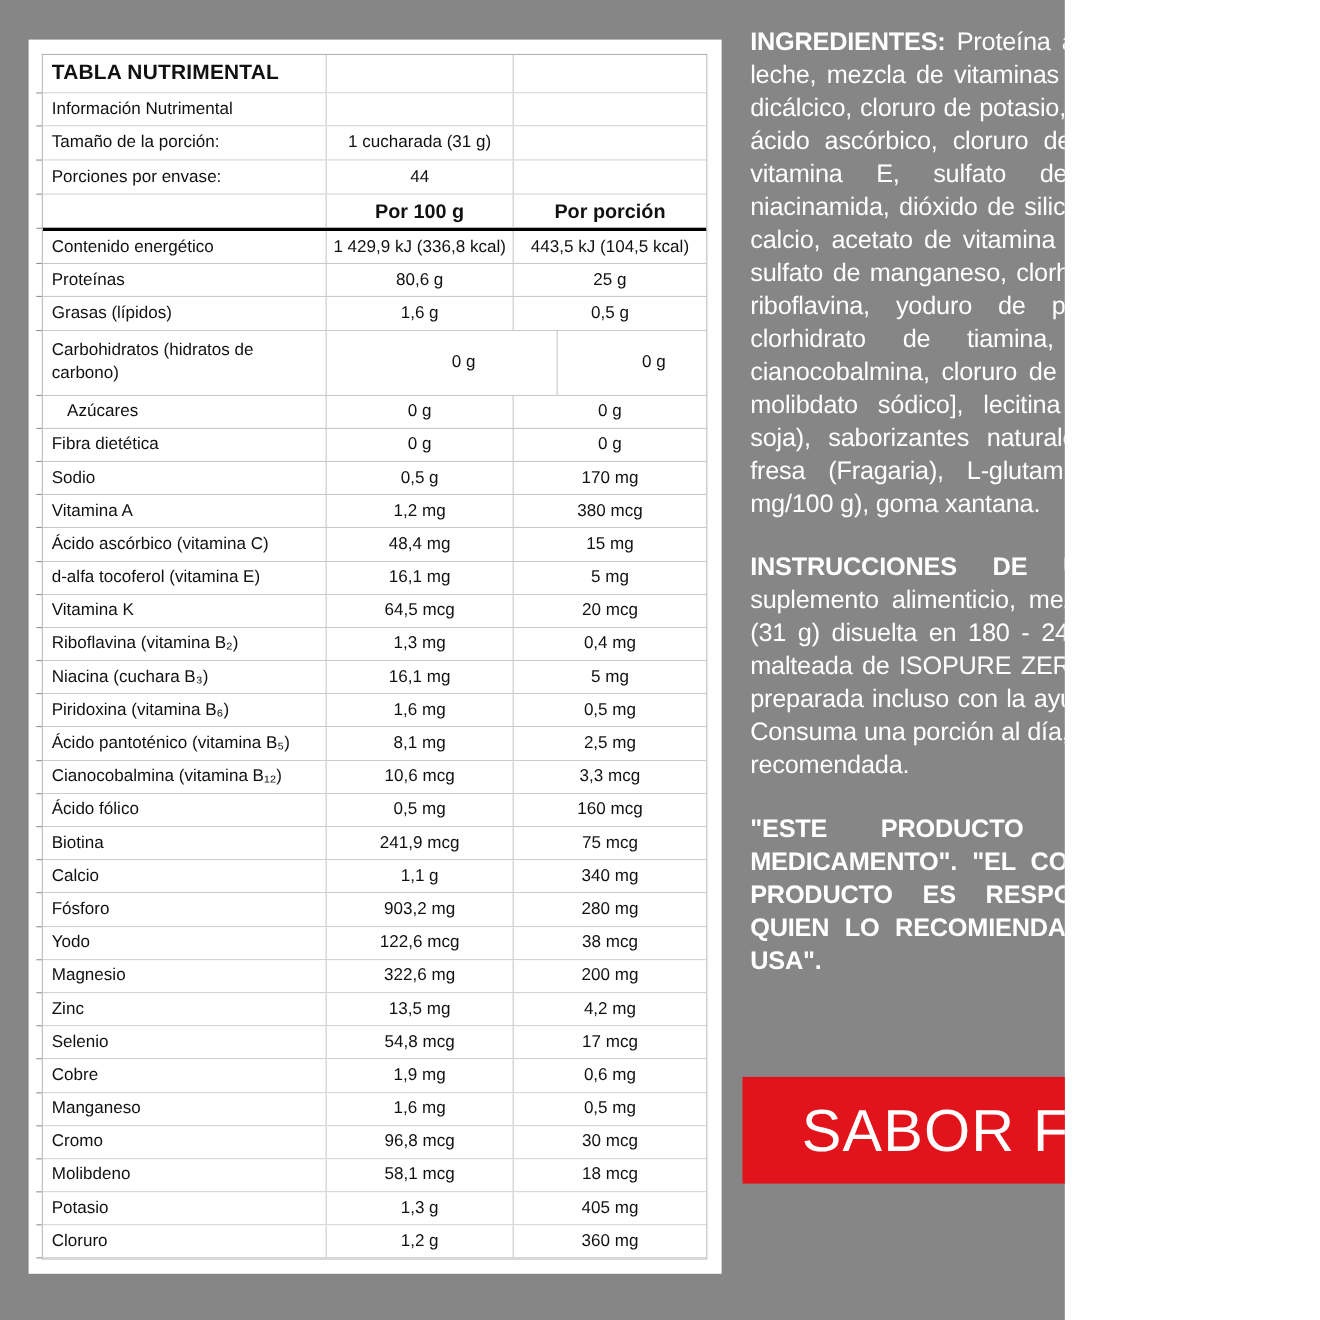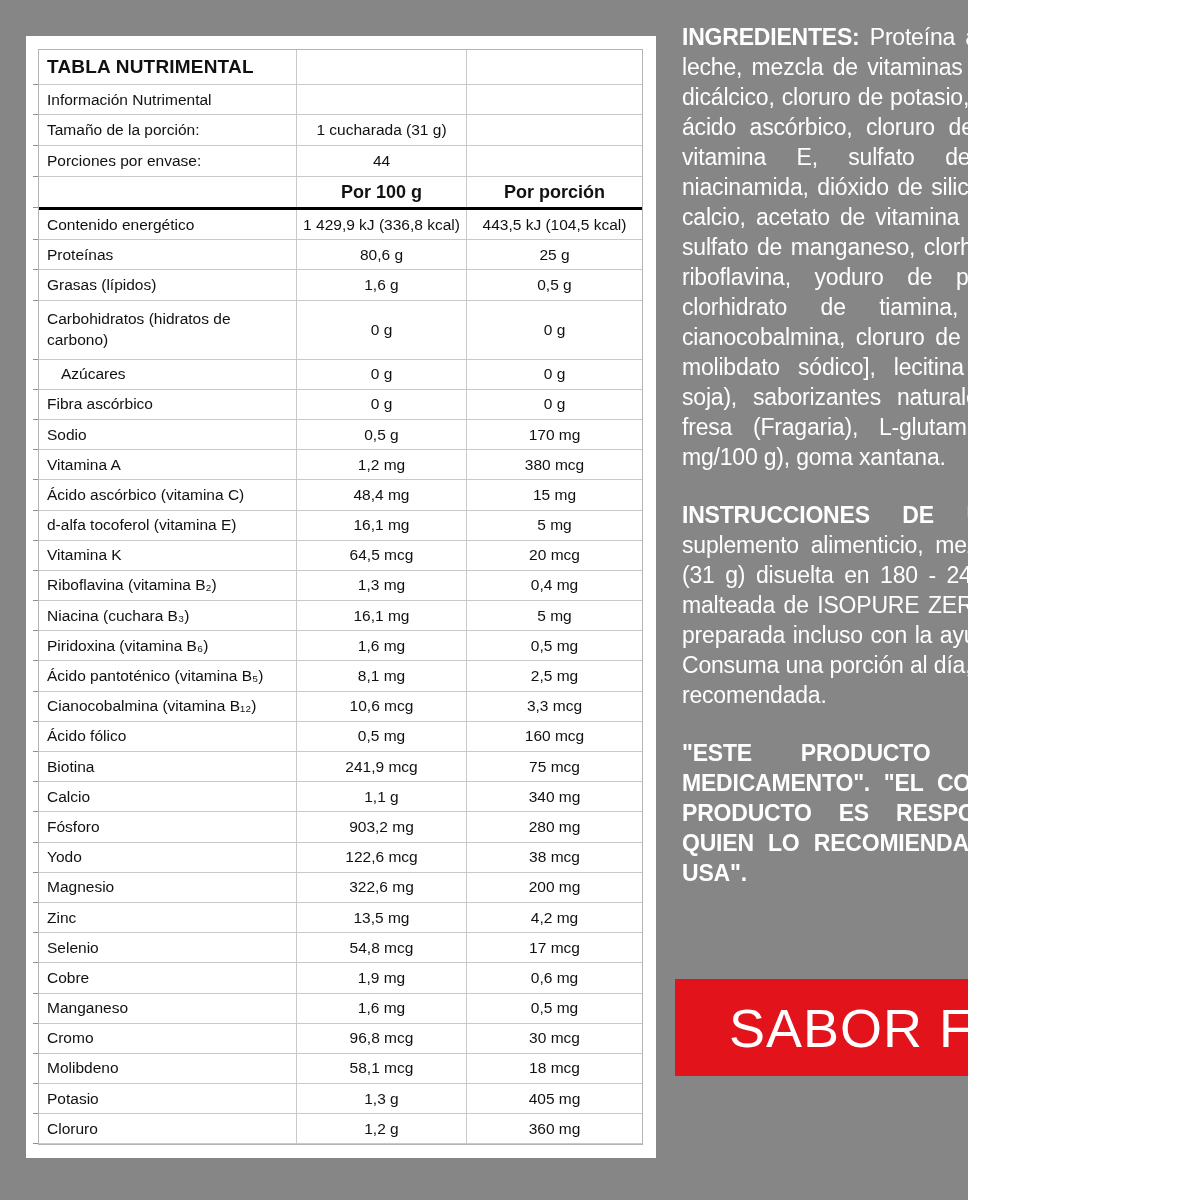--- a/index.html
+++ b/index.html
@@ -47,21 +47,21 @@
   .c2, .c3 { justify-content: center; text-align: center; white-space: nowrap; }
   .c3 { border-right: none; }
 
   .t-title   { height: 34px; }
   .t-title .c1 { font-weight: bold; font-size: 19px; letter-spacing: 0.2px; }
   .t-sub     { height: 29px; }
   .t-serving, .t-servings { height: 30px; }
   .t-colhead { height: 30px; border-bottom: 3px solid #000; }
   .t-colhead .c2, .t-colhead .c3 { font-weight: bold; font-size: 18px; }
 
-  .t-row.tall { height: 58px; }
+  .t-row.tall { height: 58px; gap: 40px; }
   .t-row.tall .c1 { white-space: normal; line-height: 1.3; }
   .t-row.indent .c1 { padding-left: 22px; }
 
   
   .right-col {
     position: absolute; left: 682px; top: 22px; width: 492px;
     color: #ffffff;
     font-size: 23px; line-height: 30px; letter-spacing: -0.2px;
   }
   .right-col p { margin: 0 0 28px 0; text-align: justify; }
@@ -139,21 +139,21 @@
             <div class="c c1">Carbohidratos (hidratos de carbono)</div>
             <div class="c c2">0 g</div>
             <div class="c c3">0 g</div>
           </div>
           <div class="t-row indent">
             <div class="c c1">Azúcares</div>
             <div class="c c2">0 g</div>
             <div class="c c3">0 g</div>
           </div>
           <div class="t-row">
-            <div class="c c1">Fibra ascórbico</div>
+            <div class="c c1">Fibra dietética</div>
             <div class="c c2">0 g</div>
             <div class="c c3">0 g</div>
           </div>
           <div class="t-row">
             <div class="c c1">Sodio</div>
             <div class="c c2">0,5 g</div>
             <div class="c c3">170 mg</div>
           </div>
           <div class="t-row">
             <div class="c c1">Vitamina A</div>

